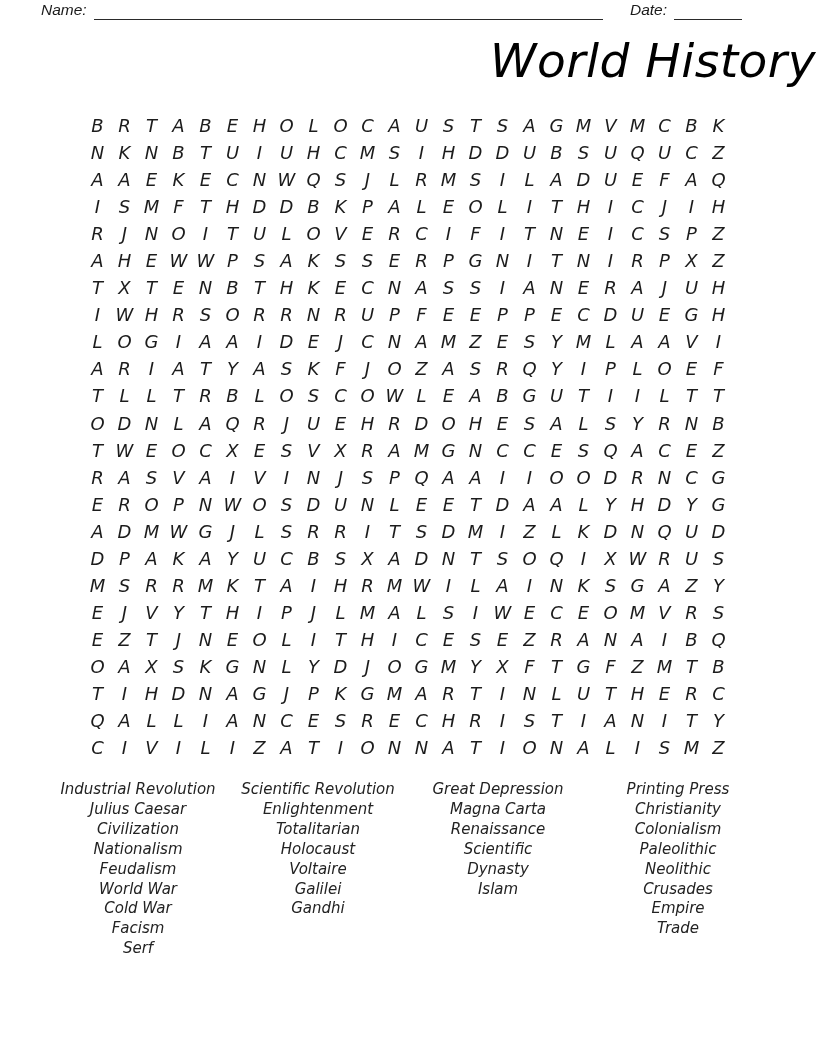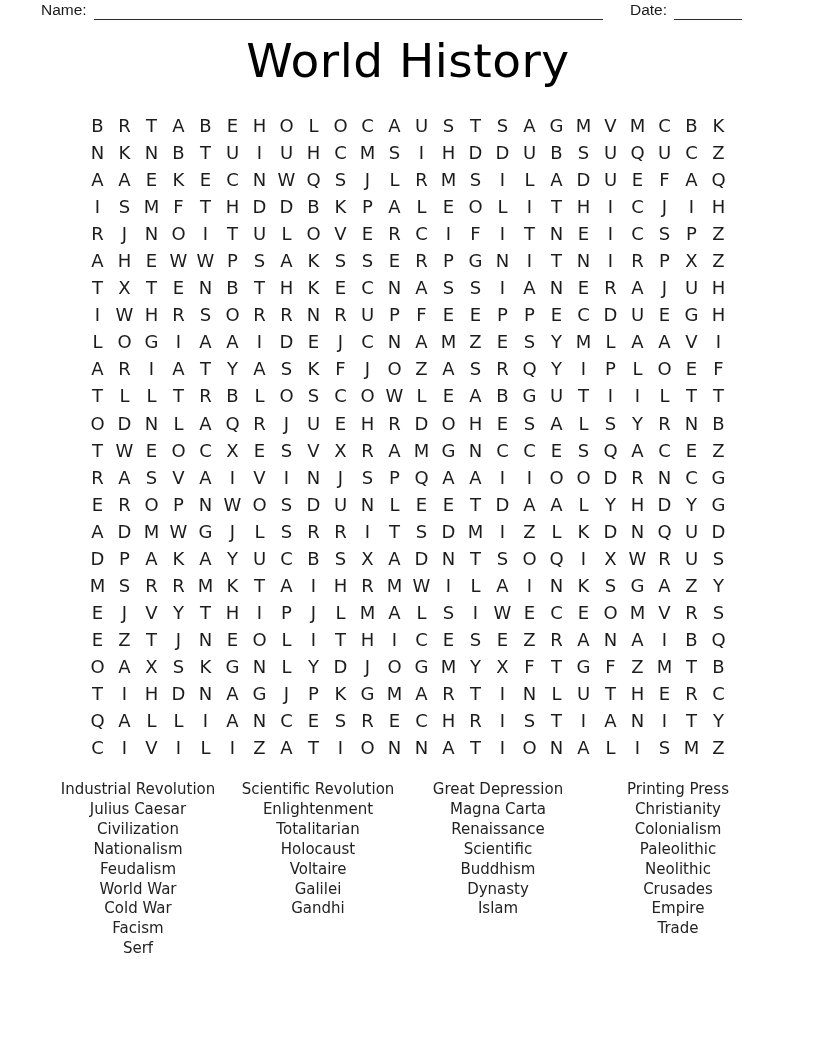--- a/index.html
+++ b/index.html
@@ -4,38 +4,38 @@
 <style>
   html, body { margin: 0; padding: 0; }
   body {
     width: 816px; height: 1056px;
     background: #ffffff;
     font-family: "DejaVu Sans", sans-serif;
     color: #1e1e1e;
     position: relative;
     overflow: hidden;
   }
-  .page { position: absolute; inset: 0; }
+  .page { position: absolute; inset: 0; font-style: italic; }
 
   
   .header {
     position: absolute; top: 1px; left: 41px; right: 74px;
     display: flex; align-items: flex-end;
     font-family: "Liberation Sans", sans-serif;
     font-size: 15.5px; color: #1a1a1a;
   }
   .hdr-label { white-space: nowrap; padding-bottom: 1px; }
   .blank-line { border-bottom: 1.6px solid #2a2a2a; height: 15px; }
   .name-line { flex: 1; margin-left: 7px; margin-right: 27px; }
   .date-line { width: 68px; margin-left: 7px; }
 
   
   .title {
     position: absolute; top: 33px; left: 0; width: 100%;
-    margin: 0; text-align: center;
+    margin: 0; text-align: right;
     font-size: 47px; font-weight: 500; color: #000000;
     letter-spacing: 0.5px;
     font-family: "DejaVu Sans", sans-serif;
   }
 
   
   .letter-grid {
     position: absolute; top: 112px; left: 84px;
     display: grid;
     grid-template-columns: repeat(24, 27px);
@@ -674,21 +674,20 @@
         <div class="word">Holocaust</div>
         <div class="word">Voltaire</div>
         <div class="word">Galilei</div>
         <div class="word">Gandhi</div>
       </div>
       <div class="word-col">
         <div class="word">Great Depression</div>
         <div class="word">Magna Carta</div>
         <div class="word">Renaissance</div>
         <div class="word">Scientific</div>
-        <div class="word">Buddhism</div>
         <div class="word">Dynasty</div>
         <div class="word">Islam</div>
       </div>
       <div class="word-col">
         <div class="word">Printing Press</div>
         <div class="word">Christianity</div>
         <div class="word">Colonialism</div>
         <div class="word">Paleolithic</div>
         <div class="word">Neolithic</div>
         <div class="word">Crusades</div>

